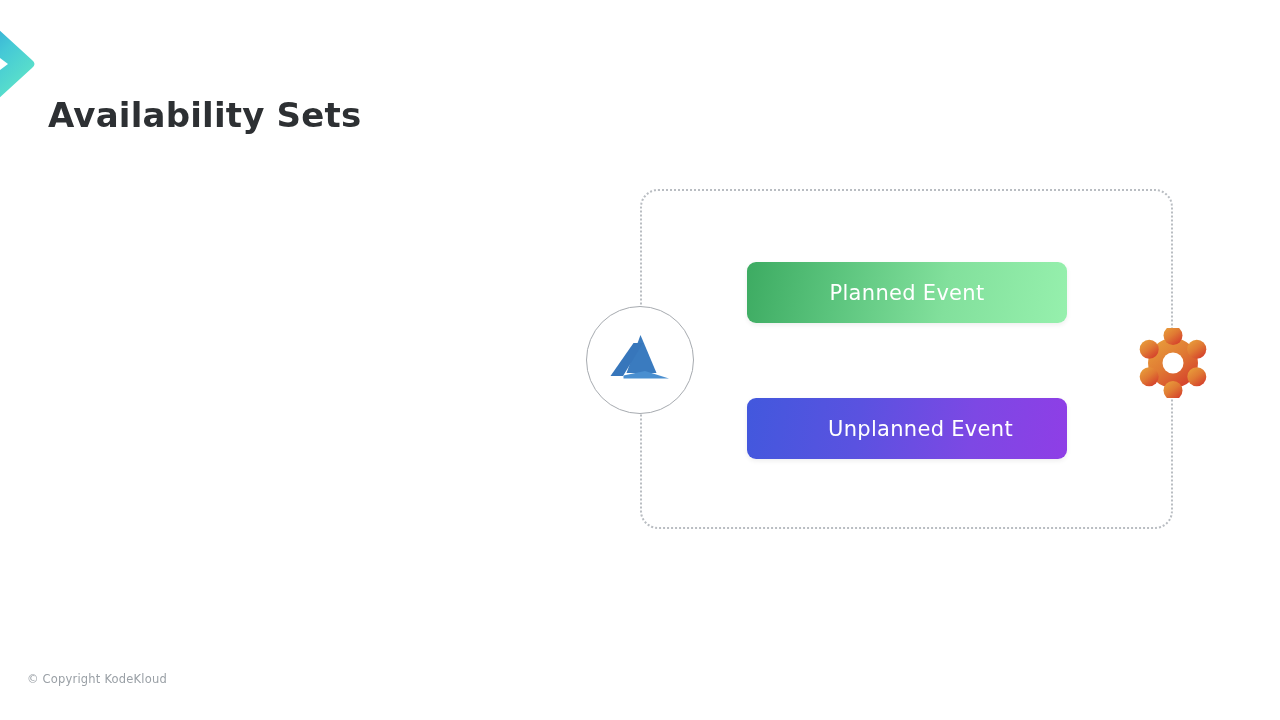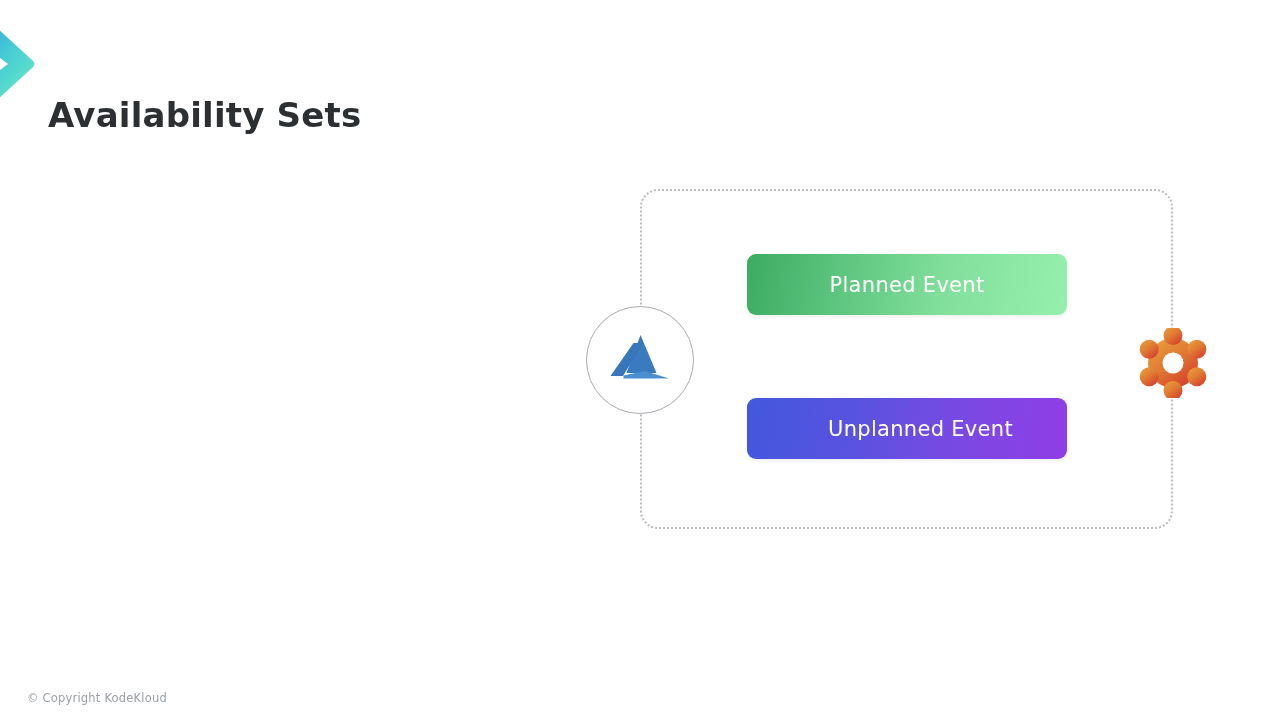--- a/index.html
+++ b/index.html
@@ -114,35 +114,35 @@
     color: #ffffff;
     font-size: 21px;
     font-family: "DejaVu Sans", "Liberation Sans", sans-serif;
     letter-spacing: 0.3px;
     cursor: pointer;
     z-index: 3;
     box-shadow: 0 2px 5px rgba(0,0,0,0.07);
   }
 
   .event-btn.planned {
-    top: 74px;     
+    top: 82px;     
     background: linear-gradient(100deg, #3dab62 0%, #5bc47d 28%, #82e09c 62%, #96f0ad 100%);
   }
 
   .event-btn.unplanned {
     top: 218px;    
     background: linear-gradient(100deg, #4258dd 0%, #5a52e0 35%, #7d48e4 70%, #8f3ee6 100%);
     padding-left: 27px;
   }
 
   
   .footer-copyright {
     position: absolute;
     left: 27px;
-    top: 691px;
+    top: 672px;
     font-size: 11.5px;
     color: #9aa0a6;
     letter-spacing: 0.2px;
   }
 </style>
 </head>
 <body>
 
 <div class="slide">
 

